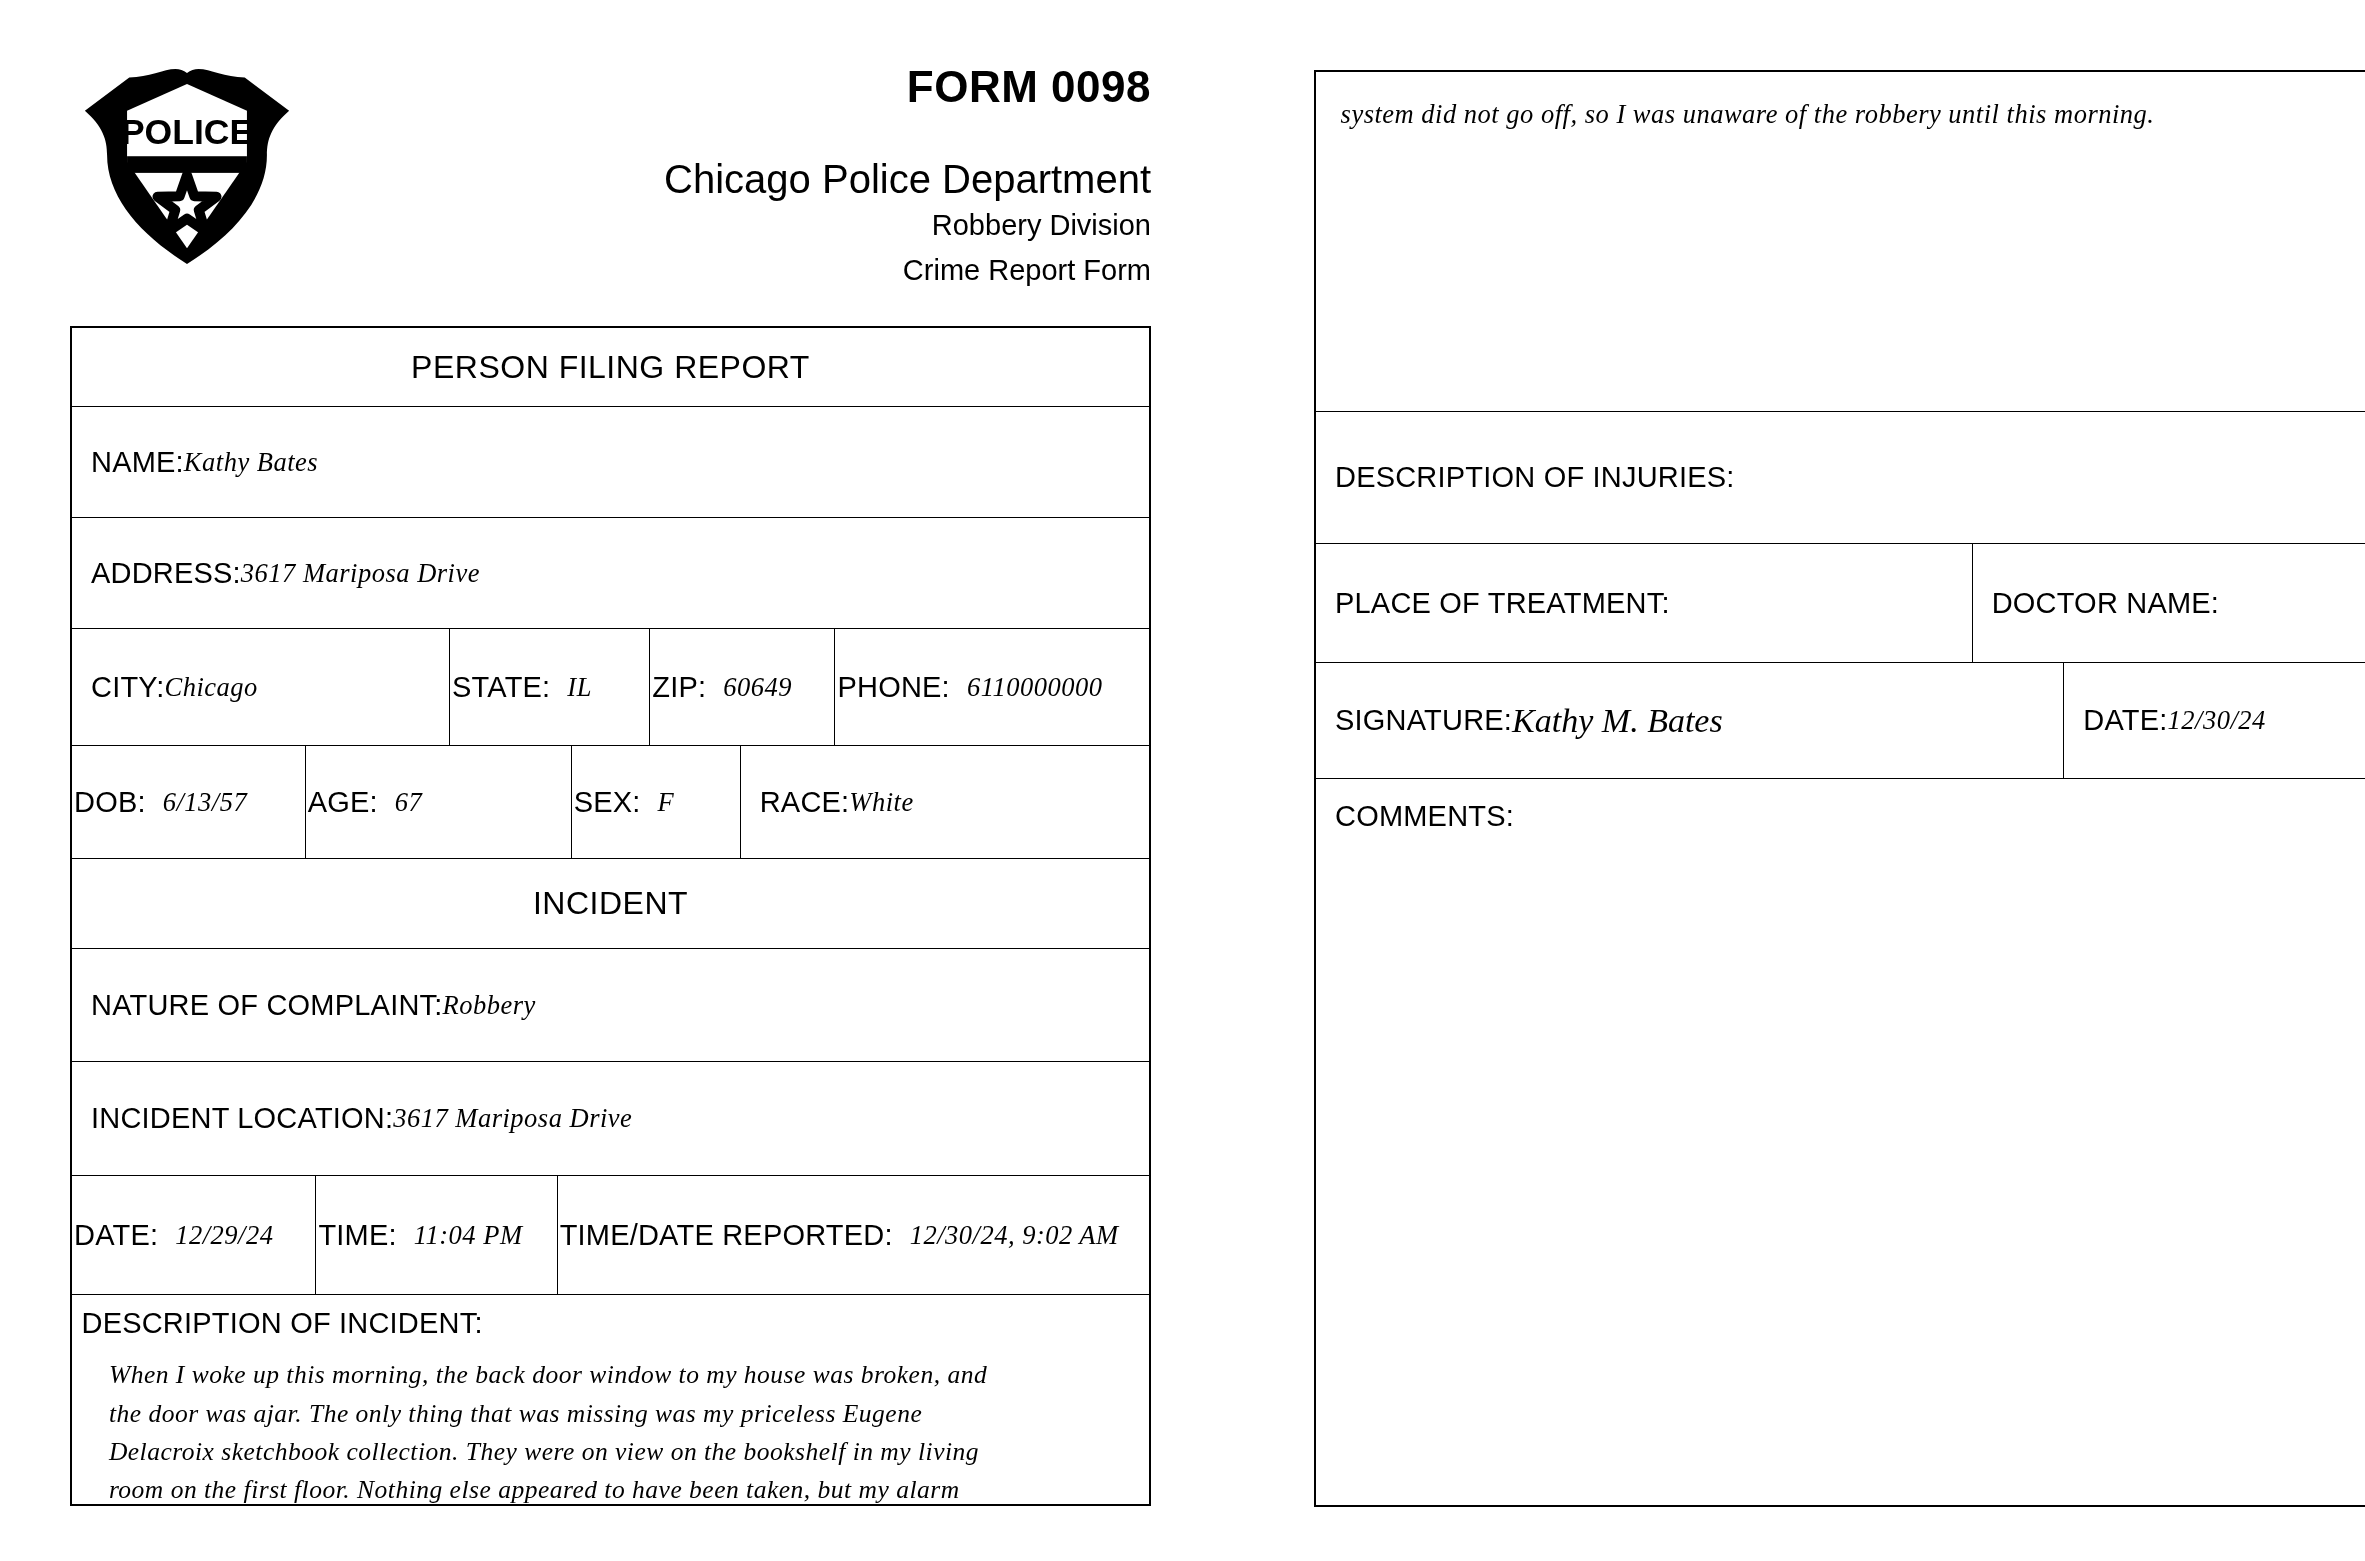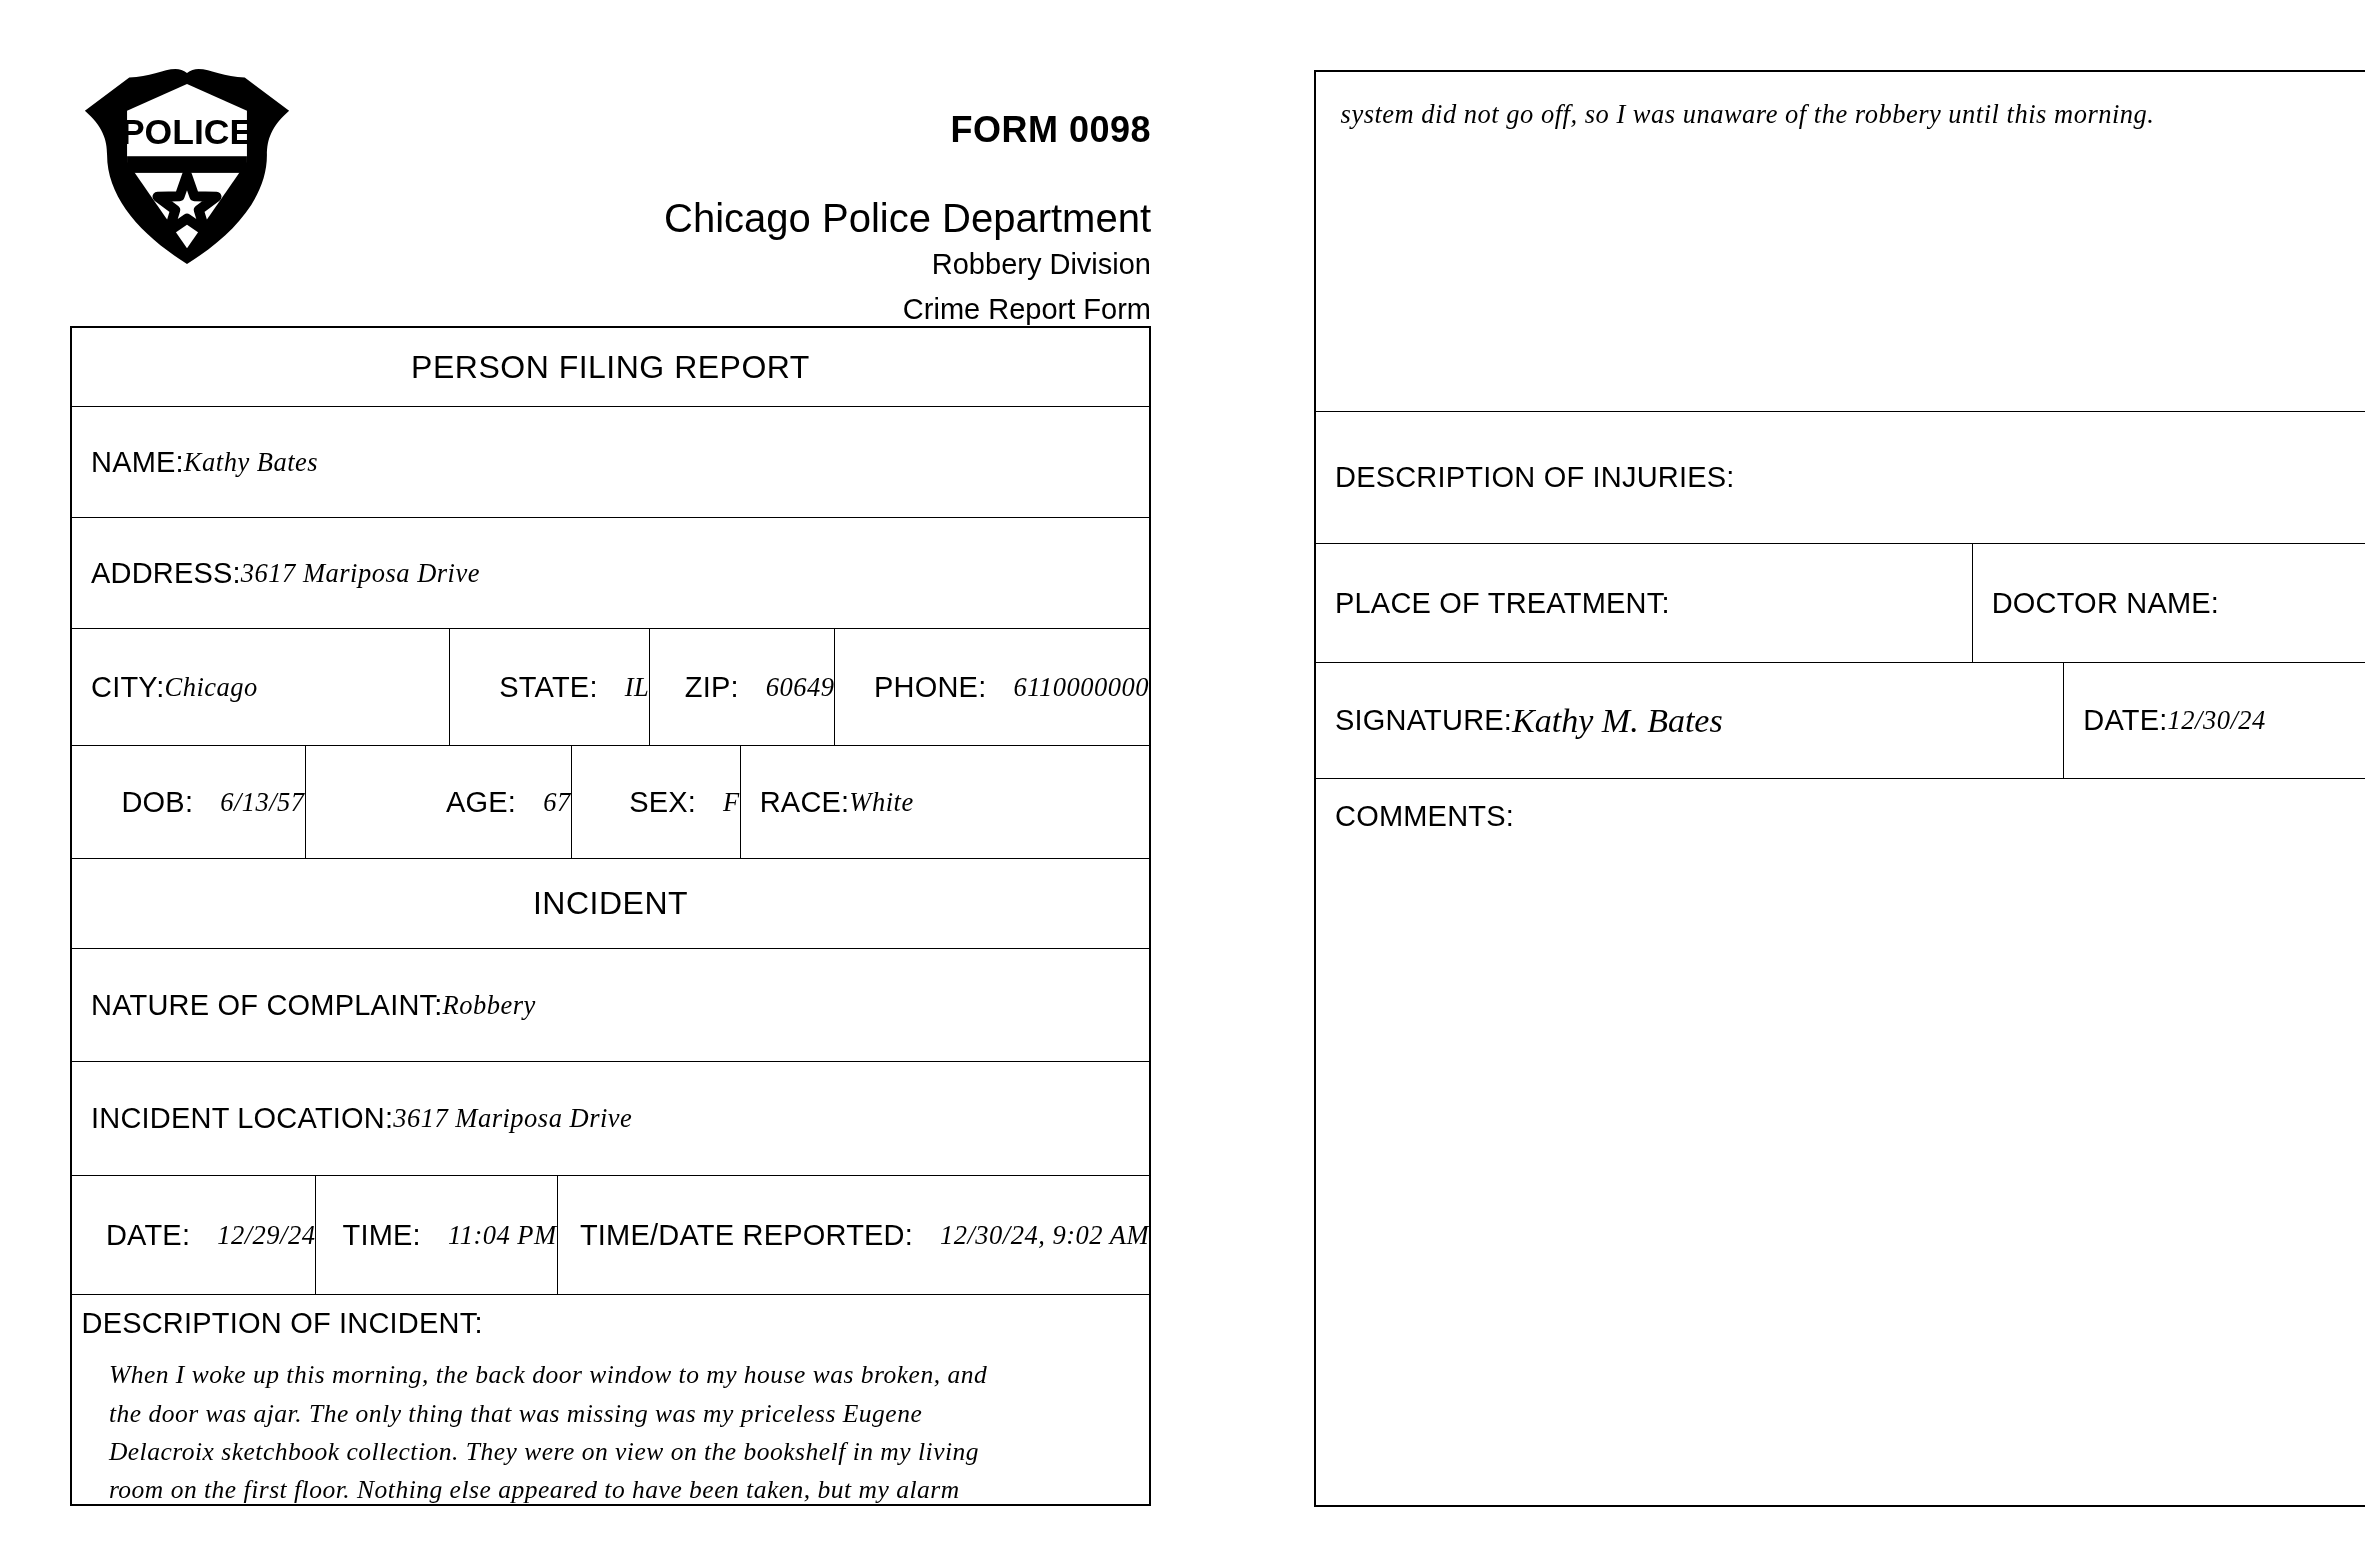--- a/index.html
+++ b/index.html
@@ -12,35 +12,35 @@
     color: #000000;
     font-family: "Liberation Sans", sans-serif;
     overflow: hidden;
   }
 
   
   .badge { position: absolute; left: 76px; top: 53px; width: 222px; height: 222px; }
 
   
   .header { position: absolute; right: 1262px; top: 62px; text-align: right; white-space: nowrap; }
-  .form-number { font-size: 36px; font-weight: bold; letter-spacing: 0.5px; margin-top: 47px; }
+  .form-number { font-size: 44px; font-weight: bold; letter-spacing: 0.5px; }
   .dept       { font-size: 40px; margin-top: 45px; }
   .division   { font-size: 29px; margin-top: 6.6px; }
   .form-name  { font-size: 29px; margin-top: 12.3px; }
 
   
   .box { position: absolute; border: 2.8px solid #000; background: #fff; display: flex; flex-direction: column; }
   .row { display: flex; align-items: stretch; flex: none; }
   .row + .row { border-top: 1.9px solid #000; }
   .row.grow { flex: 1 1 auto; }
   .section-row { align-items: center; justify-content: center; }
   .section-title { font-size: 32px; font-weight: normal; letter-spacing: 0.5px; }
   .cell { display: flex; align-items: center; padding-left: 19px; white-space: nowrap; overflow: hidden; }
   .cell + .cell { border-left: 1.9px solid #000; }
-  .cell.tight { padding-left: 2px; gap: 27px; justify-content: flex-end; }
+  .cell.tight { padding-left: 2px; gap: 17px; }
   .label { font-size: 29px; letter-spacing: 0.2px; flex: none; }
   .hw  { font-family: cursive; font-style: italic; font-size: 26.5px; letter-spacing: 0.5px; }
   .sig { font-family: cursive; font-style: italic; font-size: 34px; letter-spacing: 0; }
 
   
   .left-table  { left: 70px; top: 326px; width: 1081px; height: 1180px; }
   .desc-row { display: block; padding: 12.3px 19px 0 9.5px; }
   .desc-lines { margin-top: 16px; padding-left: 27.4px; }
   .desc-lines div { font-family: cursive; font-style: italic; font-size: 25.5px; letter-spacing: 0.5px; line-height: 1.5; white-space: nowrap; }
 

